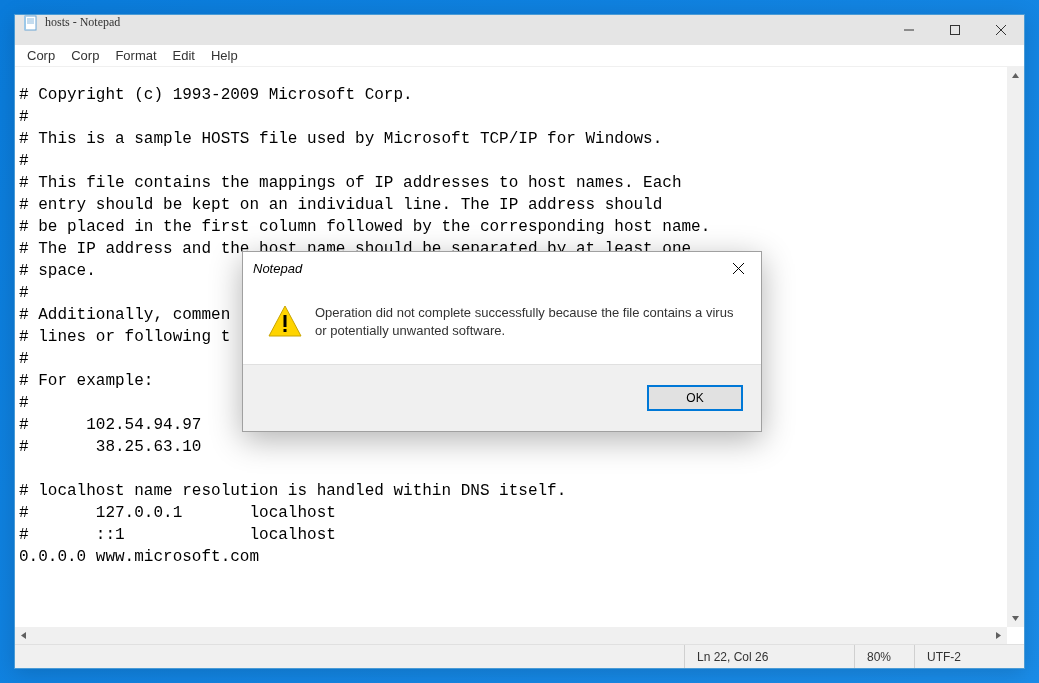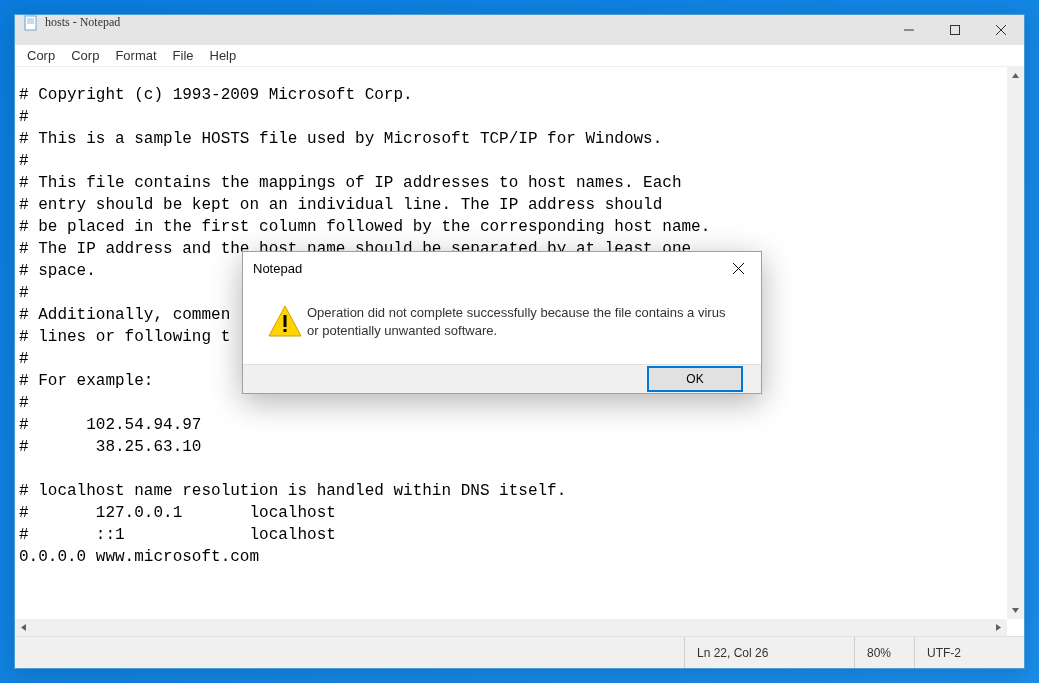--- a/index.html
+++ b/index.html
@@ -107,21 +107,21 @@
     background: #f0f0f0;
     display: flex;
     justify-content: space-between;
   }
   .sb-btn {
     width: 17px; height: 17px;
     display:flex; align-items:center; justify-content:center;
     color:#606060;
   }
   .statusbar {
-    height: 32px;
+    height: 24px;
     border-top: 1px solid #e0e0e0;
     display: flex;
     font-size: 12px;
     color: #333;
     background: #f0f0f0;
   }
   .status-cell {
     border-left: 1px solid #d0d0d0;
     padding: 3px 12px;
     display:flex;
@@ -145,43 +145,44 @@
     height: 32px;
     display:flex;
     align-items:center;
     padding-left: 10px;
     background:#ffffff;
   }
   .dialog-title {
     font-size: 13px;
     color:#000;
     flex:1;
+    font-style:italic;
   }
   .dialog-close {
     width:46px; height:32px;
     display:flex;align-items:center;justify-content:center;
     cursor:pointer;
   }
   .dialog-body {
     display:flex;
     padding: 20px 24px 24px 24px;
     align-items:flex-start;
-    gap: 4px;
+    gap: 12px;
     background:#ffffff;
   }
   .warn-icon { width:36px; height:36px; flex-shrink:0; }
   .dialog-msg {
     font-size: 13px;
     color: #333;
     line-height: 1.4;
   }
   .dialog-buttons {
     background:#f0f0f0;
     border-top:1px solid #e0e0e0;
-    padding: 1px 18px;
+    padding: 20px 18px;
     display:flex;
     justify-content:flex-end;
   }
   .dialog-ok {
     width: 96px;
     height: 26px;
     background:#e1e1e1;
     border: 2px solid #0078d7;
     font-size: 12px;
     color:#000;
@@ -223,21 +224,21 @@
             <line x1="10" y1="0" x2="0" y2="10" stroke-width="1"></line>
           </svg>
       </div>
     </div>
   </div>
 
   <div class="menubar">
     <div class="menu-item">Corp</div>
     <div class="menu-item">Corp</div>
     <div class="menu-item">Format</div>
-    <div class="menu-item">File</div>
+    <div class="menu-item">Edit</div>
     <div class="menu-item">Help</div>
   </div>
 
   <div class="editor-wrap">
     <div class="editor"># Copyright (c) 1993-2009 Microsoft Corp.
 #
 # This is a sample HOSTS file used by Microsoft TCP/IP for Windows.
 #
 # This file contains the mappings of IP addresses to host names. Each
 # entry should be kept on an individual line. The IP address should

